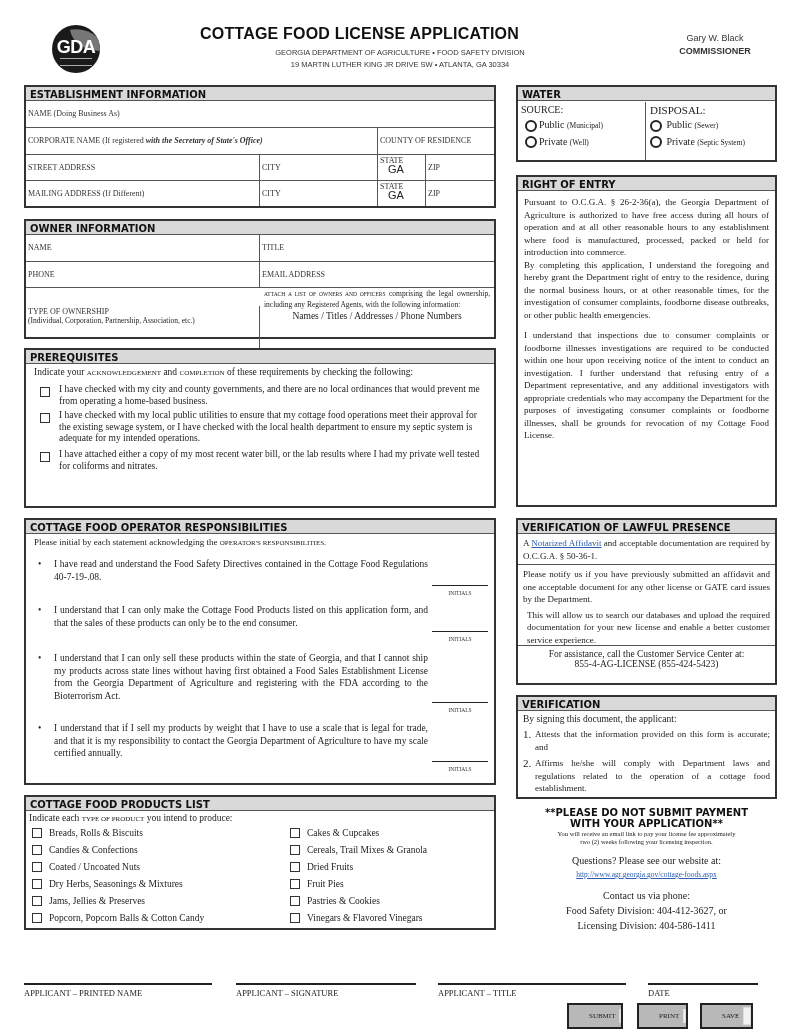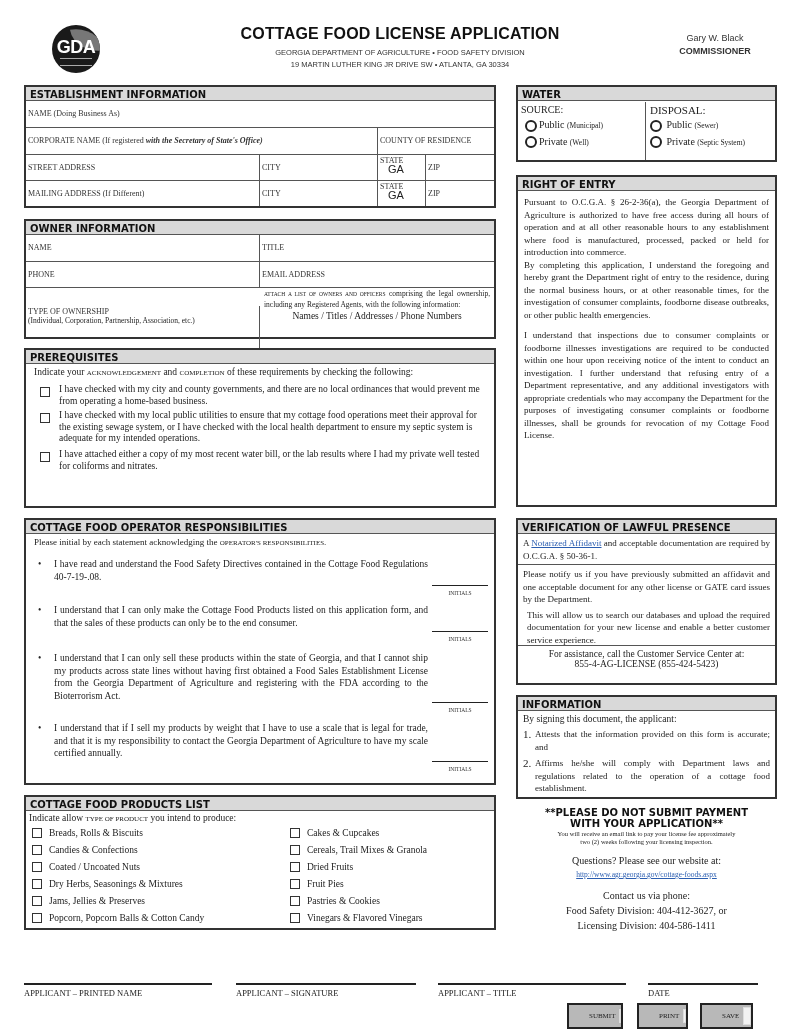--- a/index.html
+++ b/index.html
@@ -2,21 +2,21 @@
 <html><head>
 <meta charset="utf-8">
 <style>
   * { box-sizing: border-box; margin: 0; padding: 0; }
   body { width: 800px; height: 1035px; background: #fff; position: relative; font-family: "Liberation Serif", serif; color: #222; overflow: hidden; }
   .abs { position: absolute; }
   .logo { left: 52px; top: 25px; width: 48px; height: 48px; border-radius: 50%; background: #1a1a1a; overflow: hidden; }
   .logo .leaf { position: absolute; left: 20px; top: 2px; width: 30px; height: 26px; background: #777; border-radius: 0 100% 0 100%; transform: rotate(-10deg); }
   .logo .gda { position: absolute; left: 0; width: 48px; top: 12px; text-align: center; color: #fff; font-family: "Liberation Sans", sans-serif; font-weight: bold; font-size: 18px; letter-spacing: -0.5px; }
   .logo .sub { position: absolute; left: 8px; width: 32px; top: 33px; height: 8px; border-top: 1px solid #aaa; border-bottom: 1px solid #aaa; }
-  .title { left: 200px; width: 400px; top: 25px; text-align: center; font-family: "Liberation Sans", sans-serif; font-weight: bold; font-size: 16px; letter-spacing: 0.2px; color: #111; }
+  .title { left: 200px; width: 400px; top: 25px; font-family: "Liberation Sans", sans-serif; font-weight: bold; font-size: 16px; letter-spacing: 0.2px; color: #111; }
   .subtitle { left: 200px; width: 400px; text-align: center; font-family: "Liberation Sans", sans-serif; font-size: 7.5px; color: #333; }
   .commish { left: 660px; width: 110px; text-align: center; font-family: "Liberation Sans", sans-serif; font-size: 9px; color: #333; }
   .box { border: 2px solid #333; background: #fff; }
   .hdr { background: #d9d9d9; border-bottom: 1px solid #555; font-family: "DejaVu Sans", sans-serif; font-weight: bold; font-size: 10px; color: #111; padding: 1px 4px 0 4px; height: 14px; line-height: 13px; }
   .lbl { font-size: 8px; color: #333; }
   .cell { position: absolute; border-right: 1px solid #555; border-bottom: 1px solid #555; padding: 1px 2px; }
   .ga { font-family: "Liberation Sans", sans-serif; font-size: 11px; color: #222; margin-left: 8px; }
   .radio { display: inline-block; width: 12px; height: 12px; border: 2px solid #222; border-radius: 50%; vertical-align: middle; margin-right: 2px; }
   .chk { display: inline-block; width: 10px; height: 10px; border: 1px solid #333; background: #fff; }
   .para { font-size: 9px; line-height: 12.5px; text-align: justify; color: #222; }
@@ -167,21 +167,21 @@
     <p class="para">Please notify us if you have previously submitted an affidavit and one acceptable document for any other license or GATE card issues by the Department.</p>
     <p class="para" style="margin-top:3px;padding-left:4px">This will allow us to search our databases and upload the required documentation for your new license and enable a better customer service experience.</p>
   </div>
   <div style="padding:3px 5px" class="center">
     <div style="font-size:9.5px">For assistance, call the Customer Service Center at:</div>
     <div style="font-size:9.5px">855-4-AG-LICENSE (855-424-5423)</div>
   </div>
 </div>
 
 <div class="abs box" style="left:516px;top:695px;width:261px;height:104px">
-  <div class="hdr">INFORMATION</div>
+  <div class="hdr">VERIFICATION</div>
   <div style="padding:3px 5px">
     <div style="font-size:9.5px">By signing this document, the applicant:</div>
     <div style="display:flex;margin-top:4px">
         <span style="font-size:11px;width:10px;flex:none">1.</span>
         <span class="para" style="padding-left:2px">Attests that the information provided on this form is accurate; and</span>
       </div>
     <div style="display:flex;margin-top:4px">
         <span style="font-size:11px;width:10px;flex:none">2.</span>
         <span class="para" style="padding-left:2px">Affirms he/she will comply with Department laws and regulations related to the operation of a cottage food establishment.</span>
       </div>
@@ -200,21 +200,21 @@
 <div class="abs center" style="left:516px;top:870px;width:261px;font-size:7.5px"><span class="link">http://www.agr.georgia.gov/cottage-foods.aspx</span></div>
 <div class="abs center" style="left:516px;top:888px;width:261px;font-size:10px;line-height:15px">
   <div>Contact us via phone:</div>
   <div>Food Safety Division:  404-412-3627, or</div>
   <div>Licensing Division:  404-586-1411</div>
 </div>
 
 <div class="abs box" style="left:24px;top:795px;width:472px;height:135px">
   <div class="hdr">COTTAGE FOOD PRODUCTS LIST</div>
   <div style="position:relative;height:117px">
-    <div style="position:absolute;left:3px;top:2px;font-size:9.5px"><span>Indicate allow </span><span class="smallcaps">TYPE OF PRODUCT</span><span> you intend to produce:</span></div>
+    <div style="position:absolute;left:3px;top:2px;font-size:9.5px"><span>Indicate each </span><span class="smallcaps">TYPE OF PRODUCT</span><span> you intend to produce:</span></div>
     <div class="prod" style="left:6px;top:17px">
         <span class="chk"></span>
         <span>Breads, Rolls &amp; Biscuits</span>
       </div>
     <div class="prod" style="left:6px;top:34px">
         <span class="chk"></span>
         <span>Candies &amp; Confections</span>
       </div>
     <div class="prod" style="left:6px;top:51px">
         <span class="chk"></span>

